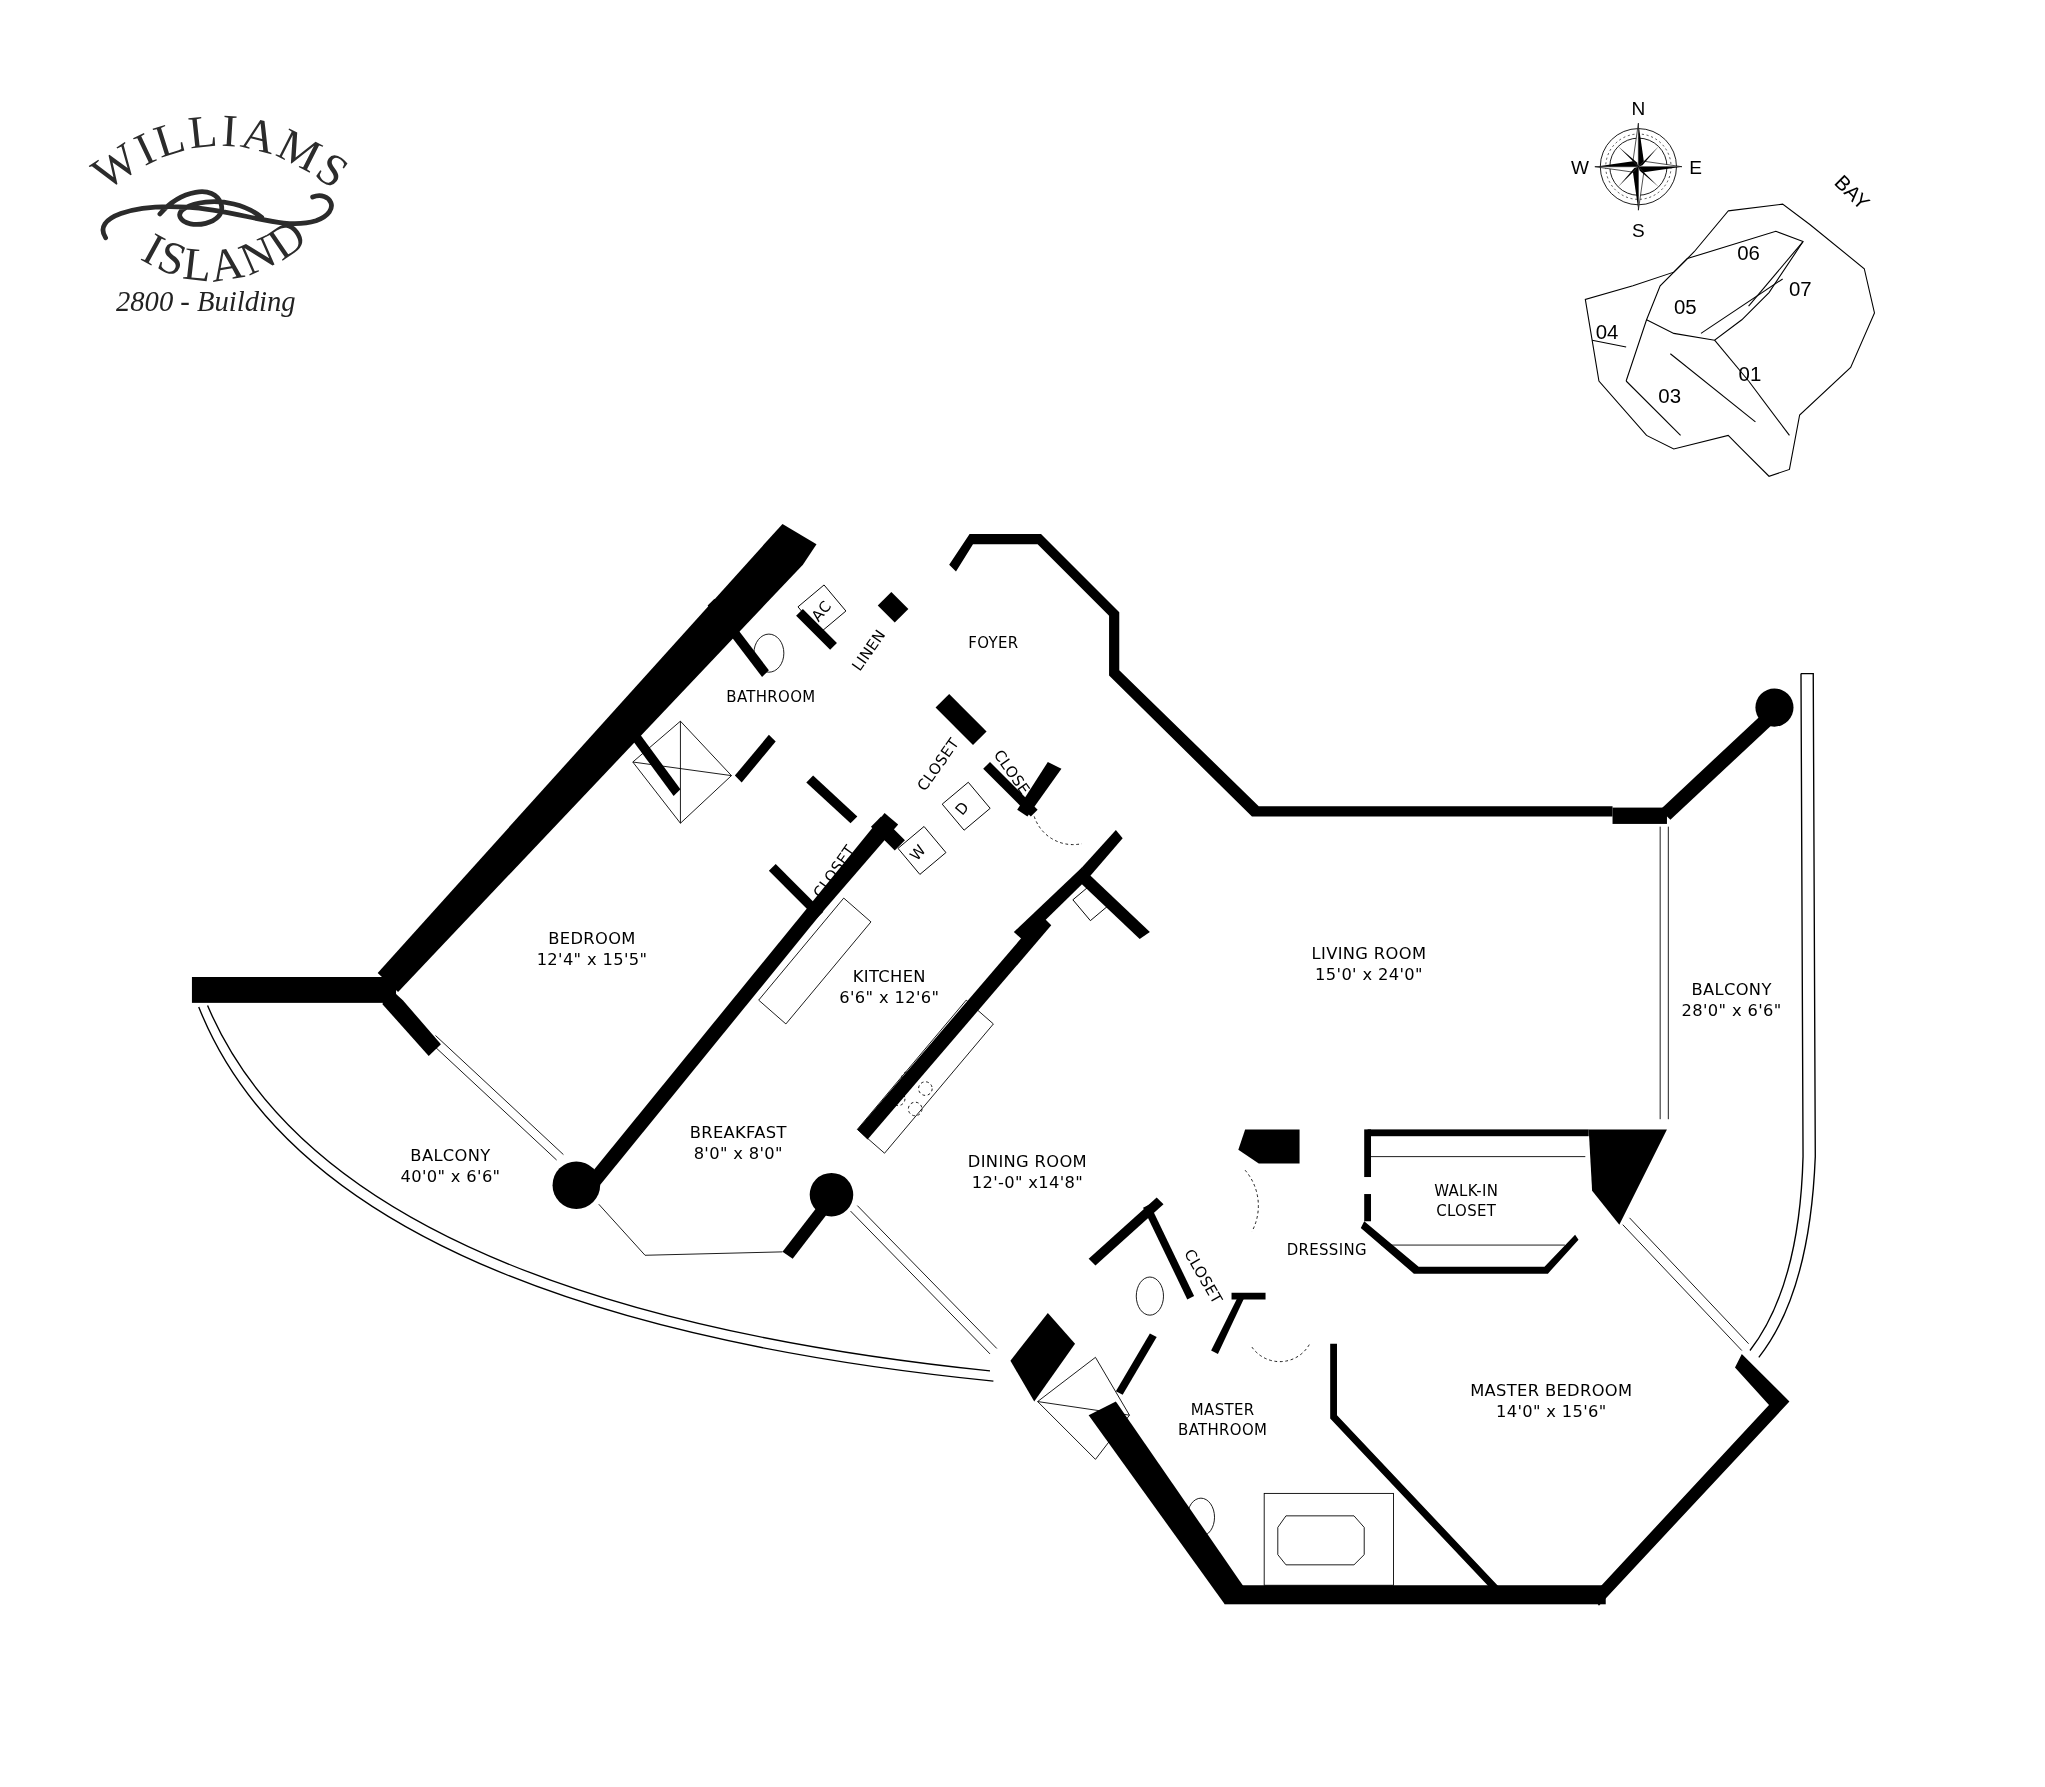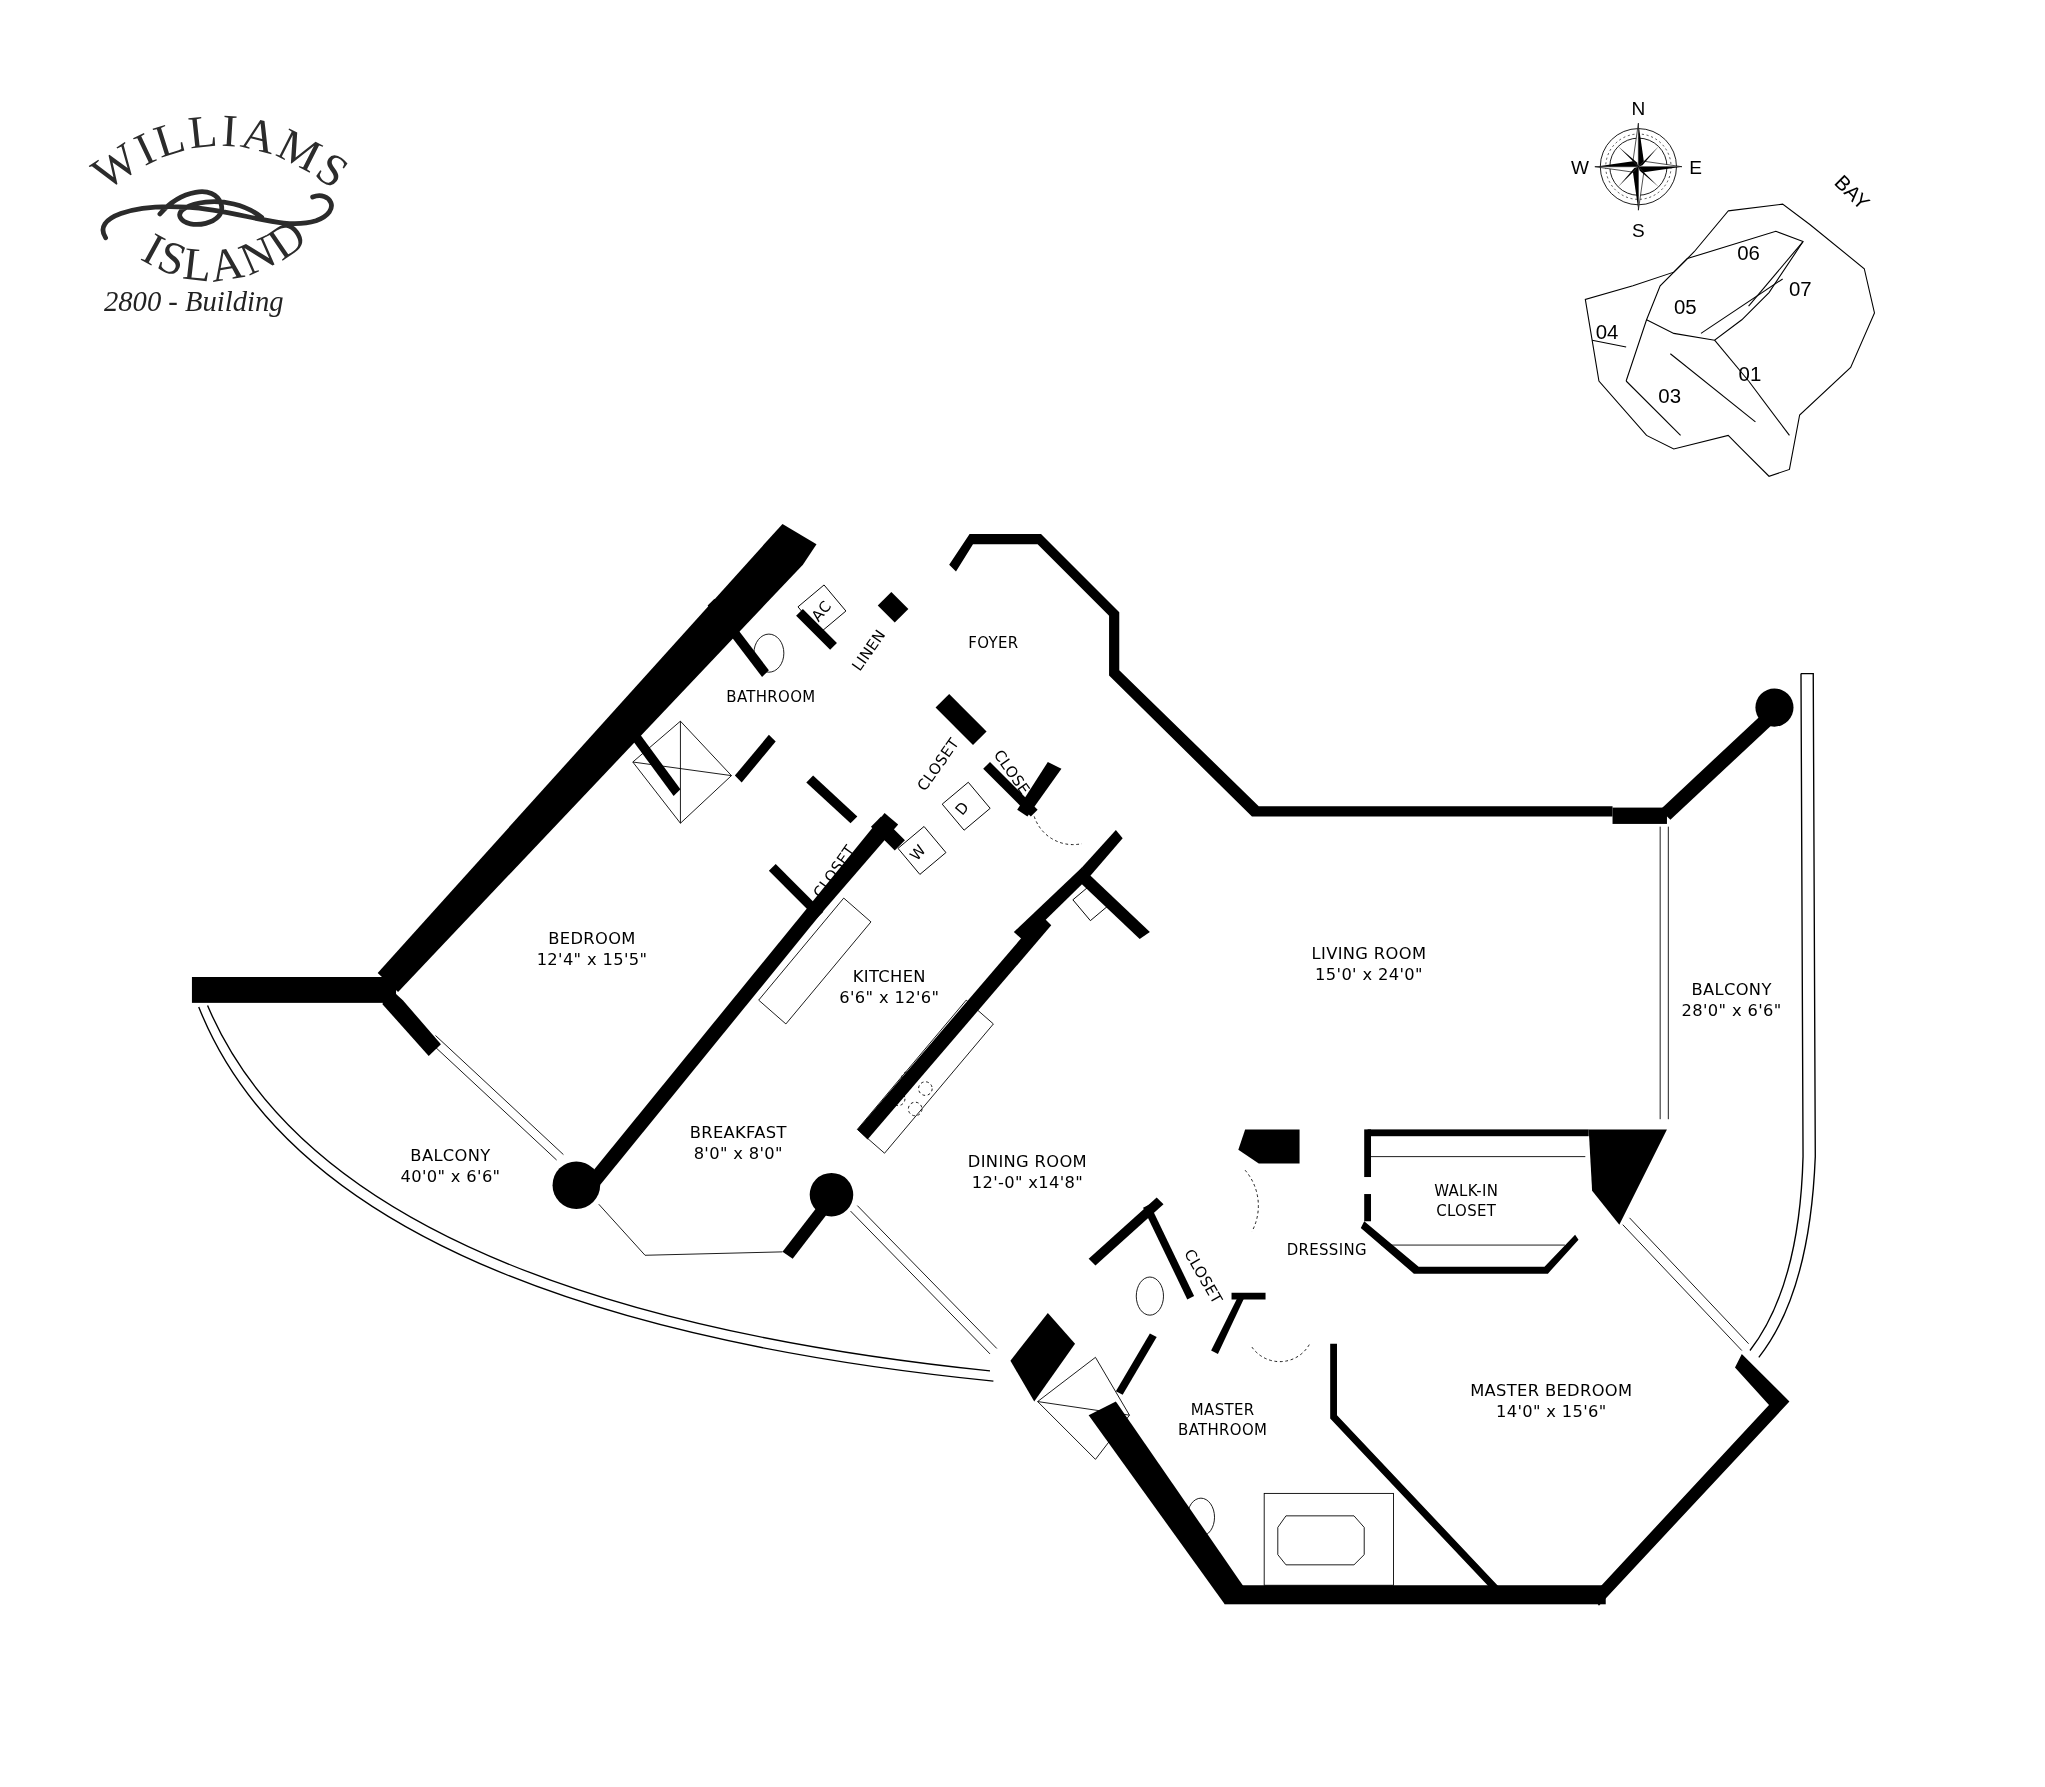--- a/index.html
+++ b/index.html
@@ -1,19 +1,19 @@
 <!DOCTYPE html>
 <html style="font-size:11px"><head>
 <meta charset="utf-8">
 <style>
   html, body { margin:0; padding:0; background:#ffffff; }
   body { width:2046px; height:1788px; position:relative; overflow:hidden; font-family:"Liberation Sans", sans-serif; }
   #plan { position:absolute; left:0; top:0; }
   .logo { position:absolute; left:78px; top:102px; width:286px; height:224px; }
-  .logo-sub { position:absolute; left:104px; top:286px; font-family:"Liberation Serif", serif; font-style:italic; font-size:28.6px; color:#222;text-align:center; }
+  .logo-sub { position:absolute; left:116px; top:286px; font-family:"Liberation Serif", serif; font-style:italic; font-size:28.6px; color:#222;text-align:center; }
   .lbl { font-family:"DejaVu Sans", sans-serif; font-size:22px; fill:#000; text-anchor:middle; letter-spacing:0.5px; }
   .lbl-lg { font-size:24px; }
   .wall { fill:#000; }
   .thin { fill:none; stroke:#000; stroke-width:2; }
   .hair { fill:none; stroke:#000; stroke-width:1.3; }
   .door { fill:none; stroke:#000; stroke-width:1.3; stroke-dasharray:4 4; }
   .kp-label { font-family:"Liberation Sans", sans-serif; font-size:30px; fill:#000; text-anchor:middle; }
   .compass-lbl { font-family:"Liberation Sans", sans-serif; font-size:28px; fill:#000; text-anchor:middle; }
 </style>
 </head>

